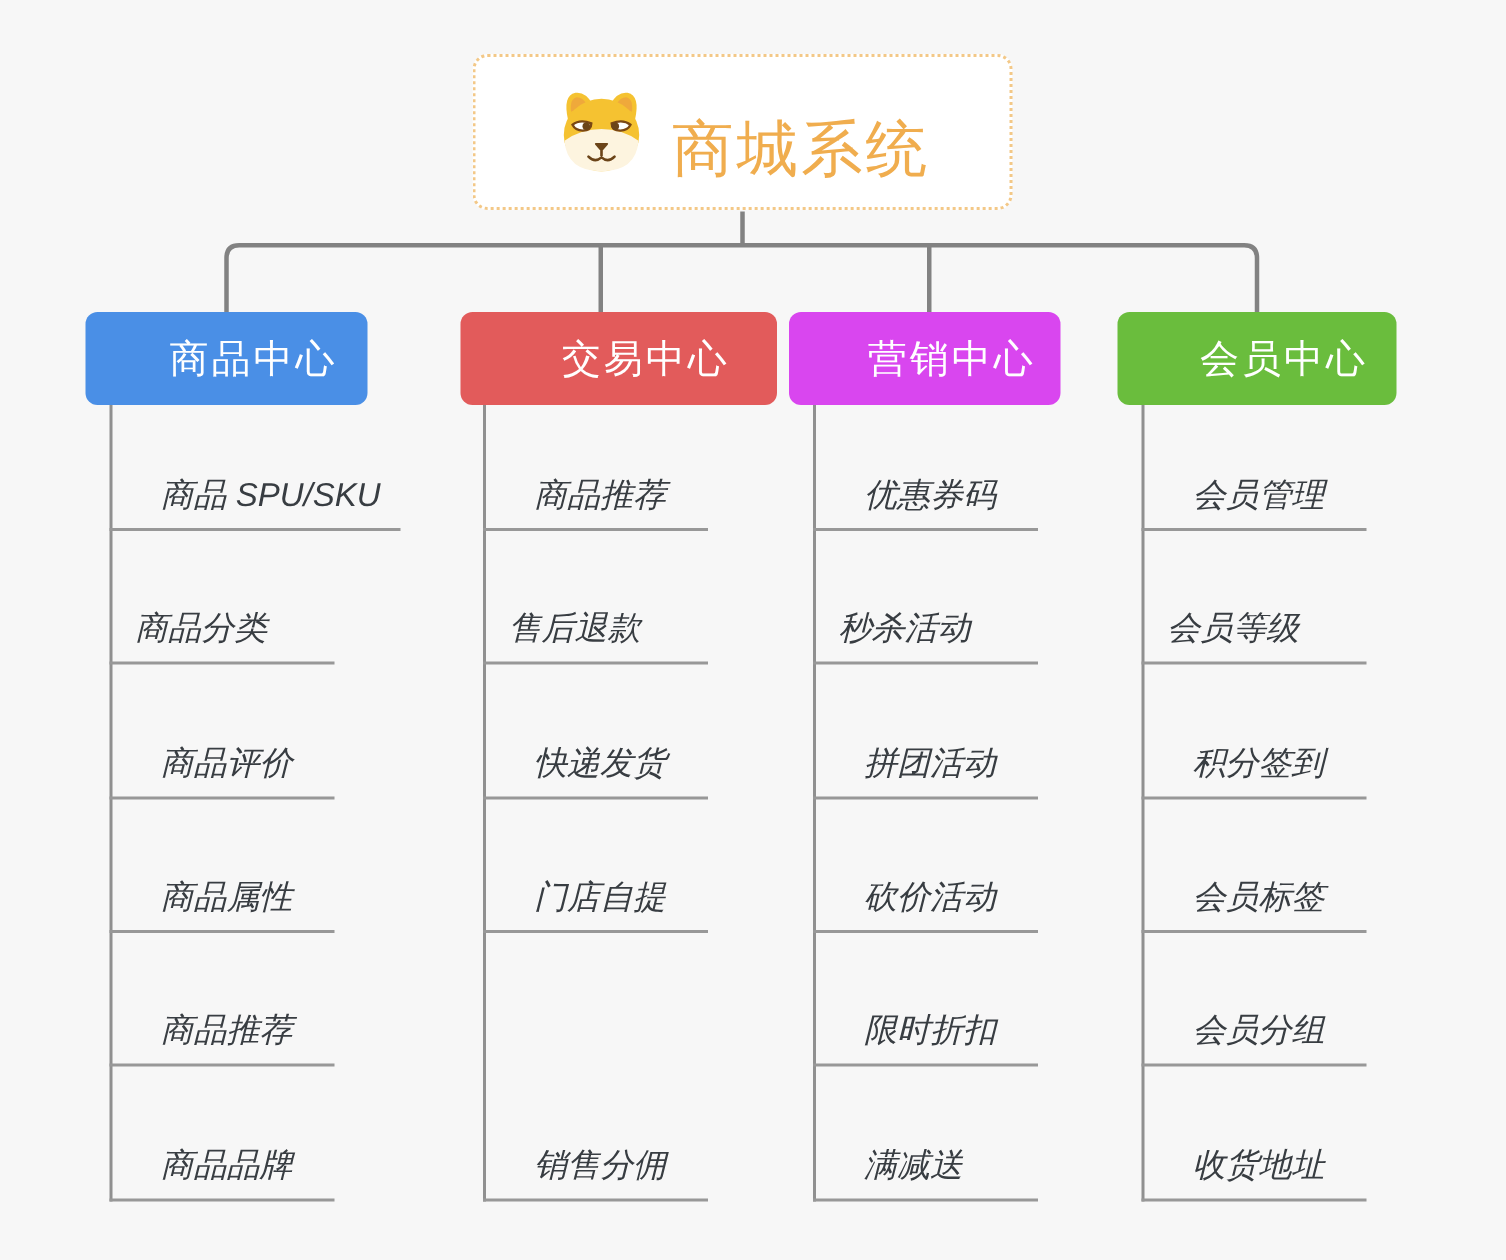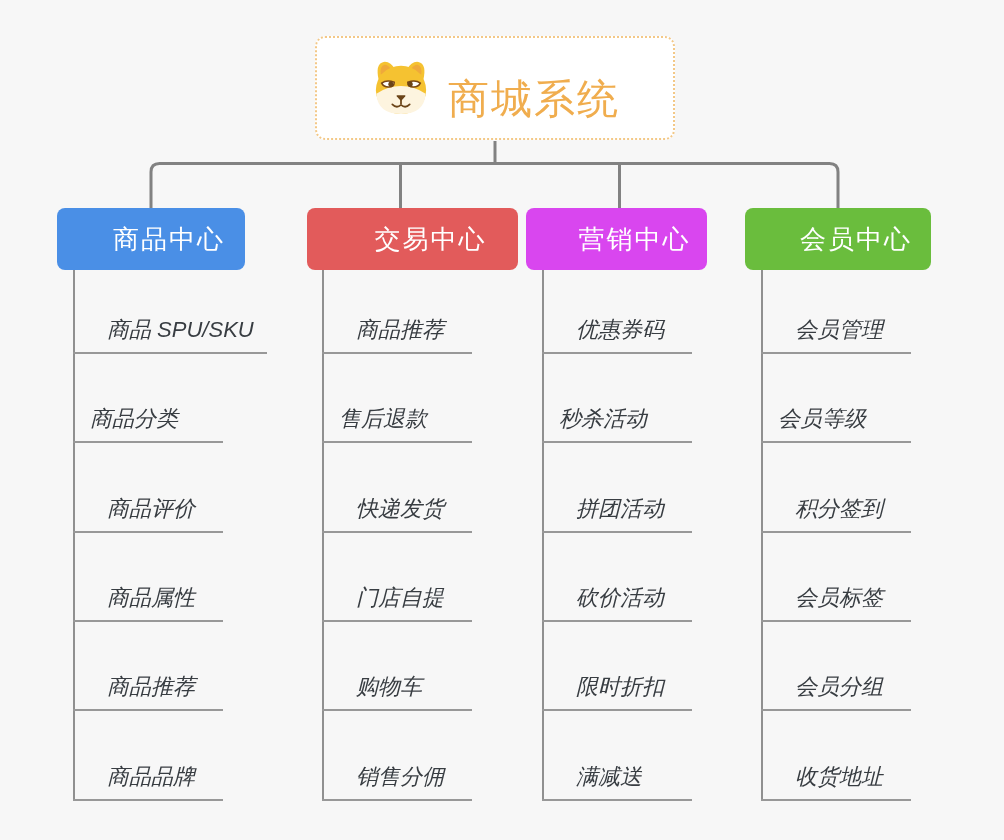--- a/index.html
+++ b/index.html
@@ -125,21 +125,20 @@
   <div class="leaf c1 r2">商品分类</div>
   <div class="leaf c1 r3">商品评价</div>
   <div class="leaf c1 r4">商品属性</div>
   <div class="leaf c1 r5">商品推荐</div>
   <div class="leaf c1 r6">商品品牌</div>
 
   <div class="leaf c2 r1">商品推荐</div>
   <div class="leaf c2 r2">售后退款</div>
   <div class="leaf c2 r3">快递发货</div>
   <div class="leaf c2 r4">门店自提</div>
-  <div class="leaf c2 r5">购物车</div>
   <div class="leaf c2 r6">销售分佣</div>
 
   <div class="leaf c3 r1">优惠券码</div>
   <div class="leaf c3 r2">秒杀活动</div>
   <div class="leaf c3 r3">拼团活动</div>
   <div class="leaf c3 r4">砍价活动</div>
   <div class="leaf c3 r5">限时折扣</div>
   <div class="leaf c3 r6">满减送</div>
 
   <div class="leaf c4 r1">会员管理</div>

